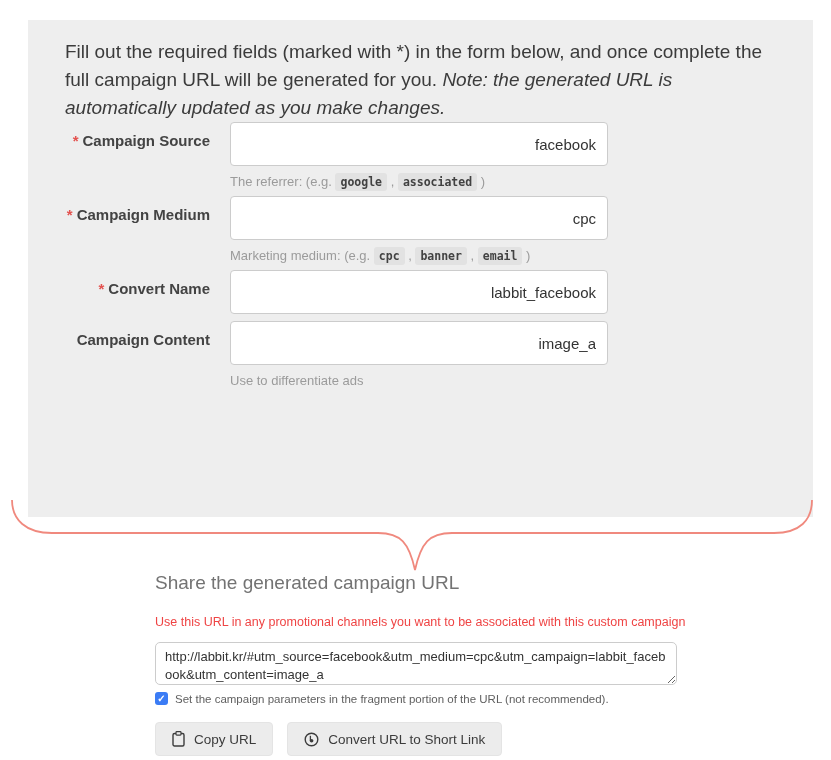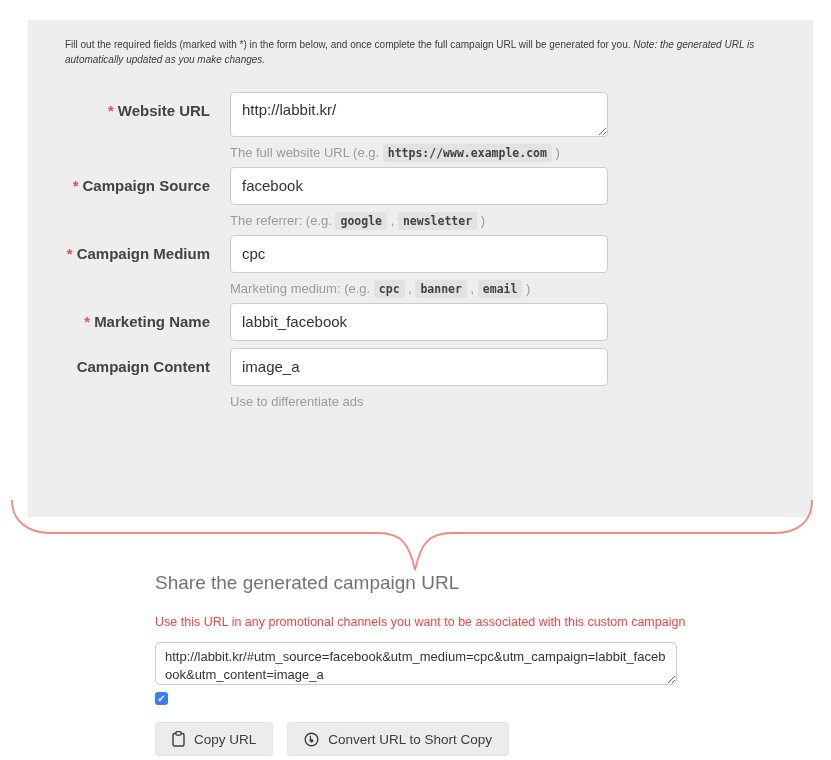--- a/index.html
+++ b/index.html
@@ -3,32 +3,32 @@
 <meta charset="utf-8">
 <style>
   * { margin:0; padding:0; box-sizing:border-box; }
   html,body { width:831px; height:760px; background:#ffffff; overflow:hidden;
     font-family:"Liberation Sans", sans-serif; }
   .page { position:relative; width:831px; height:760px; }
 
   
   .panel { position:absolute; left:28px; top:20px; width:785px; height:497px;
     background:#eeeeee; padding:18px 26px 0 37px; }
-  .intro { font-size:10px; line-height:1.48; color:#3b3b3b; width:712px; margin-bottom:24px; }
+  .intro { font-size:19px; line-height:1.48; color:#3b3b3b; width:712px; }
   .intro .note { font-style:italic; }
 
   .row { display:flex; margin-bottom:7px; }
   .label-col { width:145px; text-align:right; padding-top:10px; flex:0 0 145px; }
   .label-col .req { color:#e3524f; font-weight:bold; font-size:15px; margin-right:4px; }
   .label-col .lbl { font-weight:bold; font-size:15px; color:#434343; }
   .input-col { width:378px; margin-left:20px; }
   .txt-input, .txt-area { width:378px; border:1px solid #cccccc; border-radius:4px;
     background:#ffffff; font-family:"Liberation Sans", sans-serif;
     font-size:15px; color:#333333; padding:7px 11px; outline:none; display:block; }
-  .txt-input { height:38px; }
+  .txt-input { height:44px;text-align:right; }
   .txt-area { height:45px; resize:both; line-height:1.35; }
   .helper { margin-top:8px; font-size:13px; color:#9b9b9b; white-space:nowrap; }
   .helper code { font-family:"DejaVu Sans Mono", monospace; font-size:11.5px; font-weight:bold;
     color:#424242; background:#e2e2e2; padding:2px 5px; border-radius:3px; }
 
   
   .brace-svg { position:absolute; left:0; top:500px; width:831px; height:78px; }
 
   
   .share { position:absolute; left:155px; top:572px; width:540px; }
@@ -50,53 +50,44 @@
   .btn .ic { display:flex; margin-right:9px; }
 </style>
 </head>
 <body>
 
 <div class="page">
 
   <div class="panel">
     <p class="intro"><span>Fill out the required fields (marked with *) in the form below, and once complete the full campaign URL will be generated for you. </span><span class="note">Note: the generated URL is automatically updated as you make changes.</span></p>
 
-    <div class="row">
-      <div class="label-col">
-        <span class="req">*</span><span class="lbl">Website URL</span>
-      </div>
-      <div class="input-col">
-        <textarea class="txt-area" spellcheck="false" style="">http://labbit.kr/</textarea>
-        <div class="helper"><span>The full website URL (e.g. </span><code>https://www.example.com</code><span> )</span></div>
-      </div>
-    </div>
 
     <div class="row">
       <div class="label-col">
         <span class="req">*</span><span class="lbl">Campaign Source</span>
       </div>
       <div class="input-col">
         <input class="txt-input" type="text" spellcheck="false" value="facebook" style="">
-        <div class="helper"><span>The referrer: (e.g. </span><code>google</code><span> , </span><code>newsletter</code><span> )</span></div>
+        <div class="helper"><span>The referrer: (e.g. </span><code>google</code><span> , </span><code>associated</code><span> )</span></div>
       </div>
     </div>
 
     <div class="row">
       <div class="label-col">
         <span class="req">*</span><span class="lbl">Campaign Medium</span>
       </div>
       <div class="input-col">
         <input class="txt-input" type="text" spellcheck="false" value="cpc" style="">
         <div class="helper"><span>Marketing medium: (e.g. </span><code>cpc</code><span> , </span><code>banner</code><span> , </span><code>email</code><span> )</span></div>
       </div>
     </div>
 
     <div class="row">
       <div class="label-col">
-        <span class="req">*</span><span class="lbl">Marketing Name</span>
+        <span class="req">*</span><span class="lbl">Convert Name</span>
       </div>
       <div class="input-col">
         <input class="txt-input" type="text" spellcheck="false" value="labbit_facebook" style="">
       </div>
     </div>
 
 
     <div class="row">
       <div class="label-col">
         <span class="lbl">Campaign Content</span>
@@ -113,37 +104,38 @@
   </svg>
 
   <div class="share">
     <div class="share-title">Share the generated campaign URL</div>
     <div class="share-desc">Use this URL in any promotional channels you want to be associated with this custom campaign</div>
     <textarea class="url-area" spellcheck="false" style="">http://labbit.kr/#utm_source=facebook&amp;utm_medium=cpc&amp;utm_campaign=labbit_facebook&amp;utm_content=image_a</textarea>
     <div class="chk-row">
       <span class="chk-box">
           <span class="tick">✓</span>
         </span>
+      <span class="chk-label">Set the campaign parameters in the fragment portion of the URL (not recommended).</span>
     </div>
     <div class="btn-row">
       <button class="btn">
         <span class="ic">
           <svg width="13" height="16" viewBox="0 0 13 16">
             <rect x="1" y="2.5" width="11" height="12.5" rx="1.5" fill="none" stroke="#3c3c3c" stroke-width="1.4"></rect>
             <rect x="4" y="0.7" width="5" height="3.4" rx="0.8" fill="#ececec" stroke="#3c3c3c" stroke-width="1.2"></rect>
           </svg>
         </span>
         <span>Copy URL</span>
       </button>
       <button class="btn">
         <span class="ic">
           <svg width="15" height="15" viewBox="0 0 15 15">
             <circle cx="7.5" cy="7.5" r="6.3" fill="none" stroke="#3c3c3c" stroke-width="1.4"></circle>
             <path d="M 6.4 3.8 v 5.4" stroke="#3c3c3c" stroke-width="1.3" fill="none"></path>
             <circle cx="7.6" cy="8.7" r="1.8" fill="#3c3c3c"></circle>
           </svg>
         </span>
-        <span>Convert URL to Short Copy</span>
+        <span>Convert URL to Short Link</span>
       </button>
     </div>
   </div>
 
 </div>
 
 </body></html>

